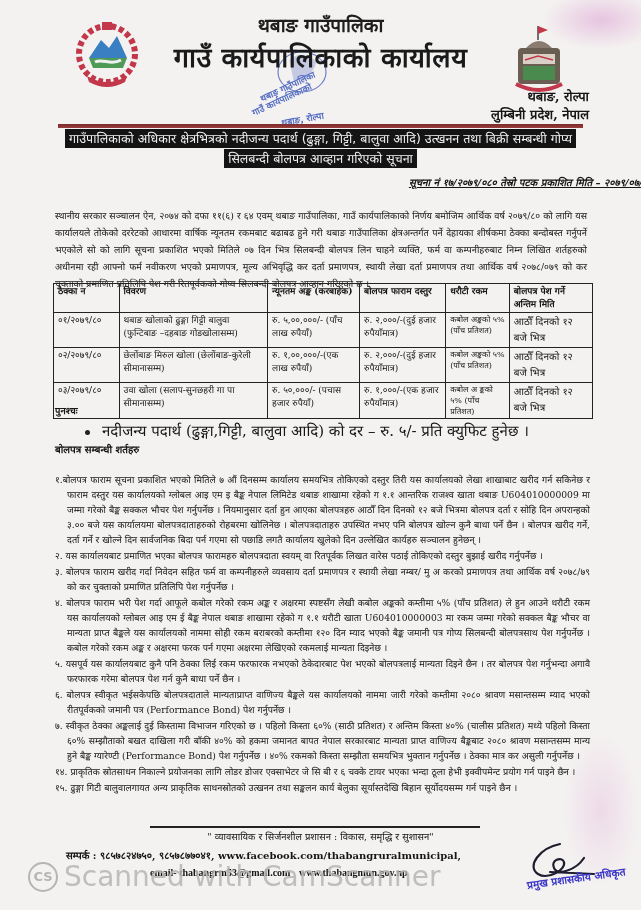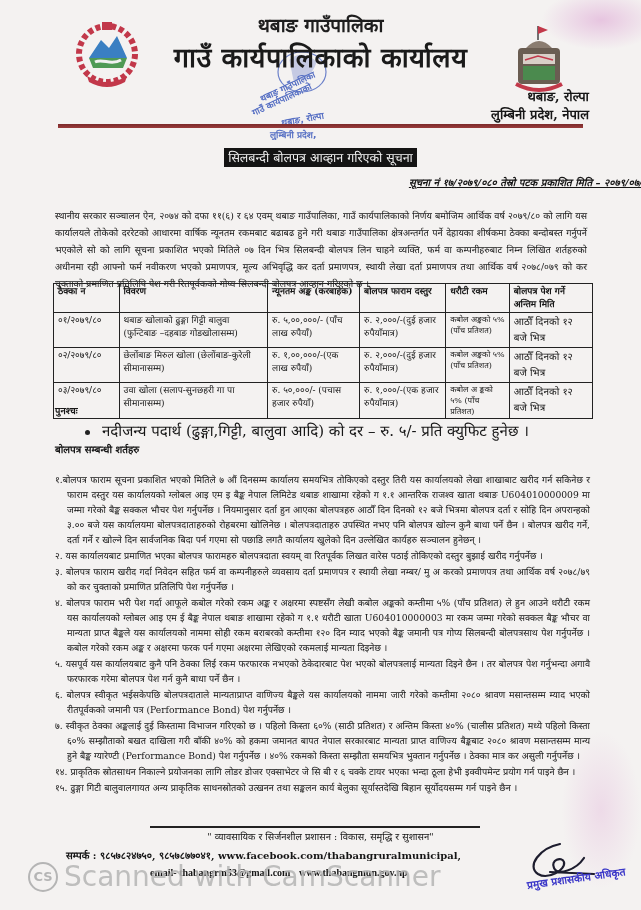--- a/index.html
+++ b/index.html
@@ -109,21 +109,21 @@
     </g>
   </svg>
 
   <div class="hdr-l1">थबाङ गाउँपालिका</div>
   <div class="hdr-l2">गाउँ कार्यपालिकाको कार्यालय</div>
   <div class="hdr-addr1">थबाङ, रोल्पा</div>
   <div class="hdr-addr2">लुम्बिनी प्रदेश, नेपाल</div>
   <div class="rule-top"></div>
 
   <div class="title-band">
-    <br>
+    <span class="title-line">गाउँपालिकाको अधिकार क्षेत्रभित्रको नदीजन्य पदार्थ (ढुङ्गा, गिट्टी, बालुवा आदि) उत्खनन तथा बिक्री सम्बन्धी गोप्य</span><br>
     <span class="title-line title-line2">सिलबन्दी बोलपत्र आव्हान गरिएको सूचना</span>
   </div>
 
   <div class="notice-no">सूचना नं १७/२०७९/०८० तेस्रो  पटक प्रकाशित मिति – २०७९/०७/१५</div>
 
   <p class="intro">स्थानीय सरकार सञ्चालन ऐन, २०७४ को दफा ११(६) र ६४ एवम् थबाङ गाउँपालिका, गाउँ कार्यपालिकाको निर्णय बमोजिम आर्थिक वर्ष २०७९/८० को लागि यस कार्यालयले तोकेको दररेटको आधारमा वार्षिक न्यूनतम रकमबाट बढाबढ हुने गरी थबाङ गाउँपालिका क्षेत्रअन्तर्गत पर्ने देहायका शीर्षकमा ठेक्का बन्दोबस्त गर्नुपर्ने भएकोले सो को लागि सूचना प्रकाशित भएको मितिले ०७ दिन भित्र सिलबन्दी बोलपत्र लिन चाहने व्यक्ति, फर्म वा कम्पनीहरुबाट निम्न लिखित शर्तहरुको अधीनमा रही आफ्नो फर्म नवीकरण भएको प्रमाणपत्र, मूल्य अभिवृद्धि कर दर्ता प्रमाणपत्र, स्थायी लेखा दर्ता प्रमाणपत्र तथा आर्थिक वर्ष २०७८/०७९ को कर चुक्ताको प्रमाणित प्रतिलिपि पेश गरी रितपूर्वकको गोप्य सिलबन्दी बोलपत्र आव्हान गरिएको छ ।</p>
 
   <table class="tender">
     <thead>
       <tr>

